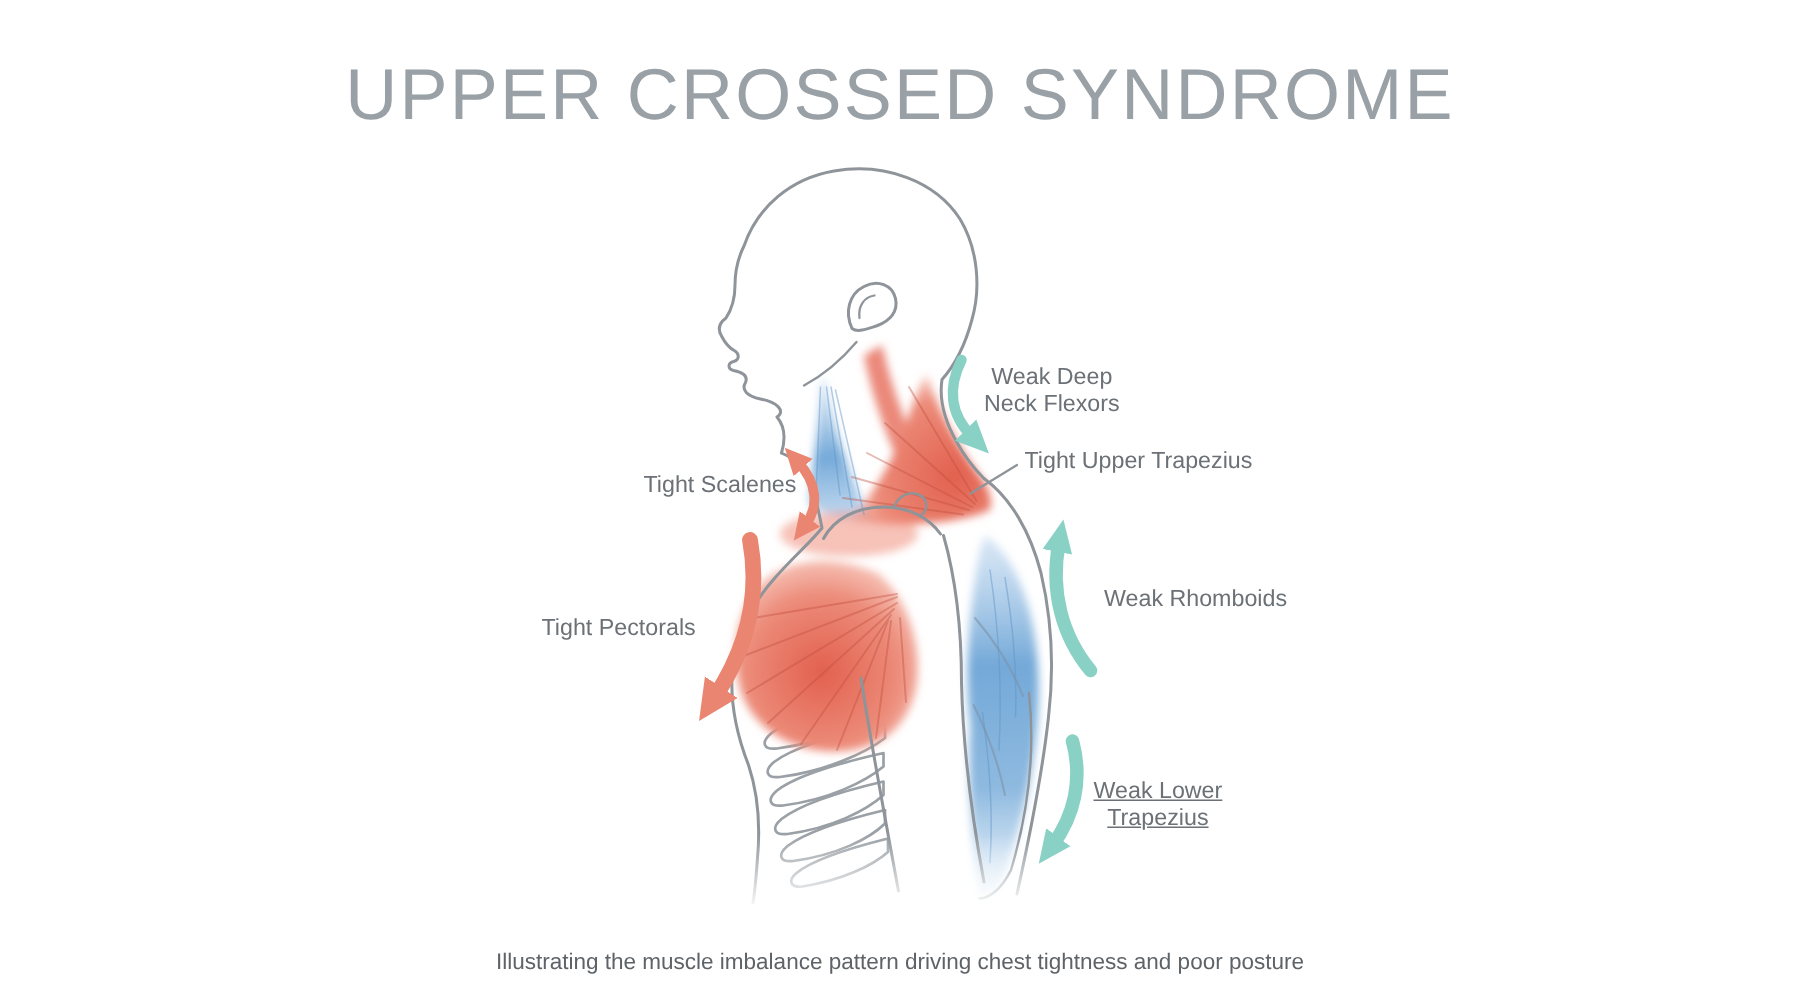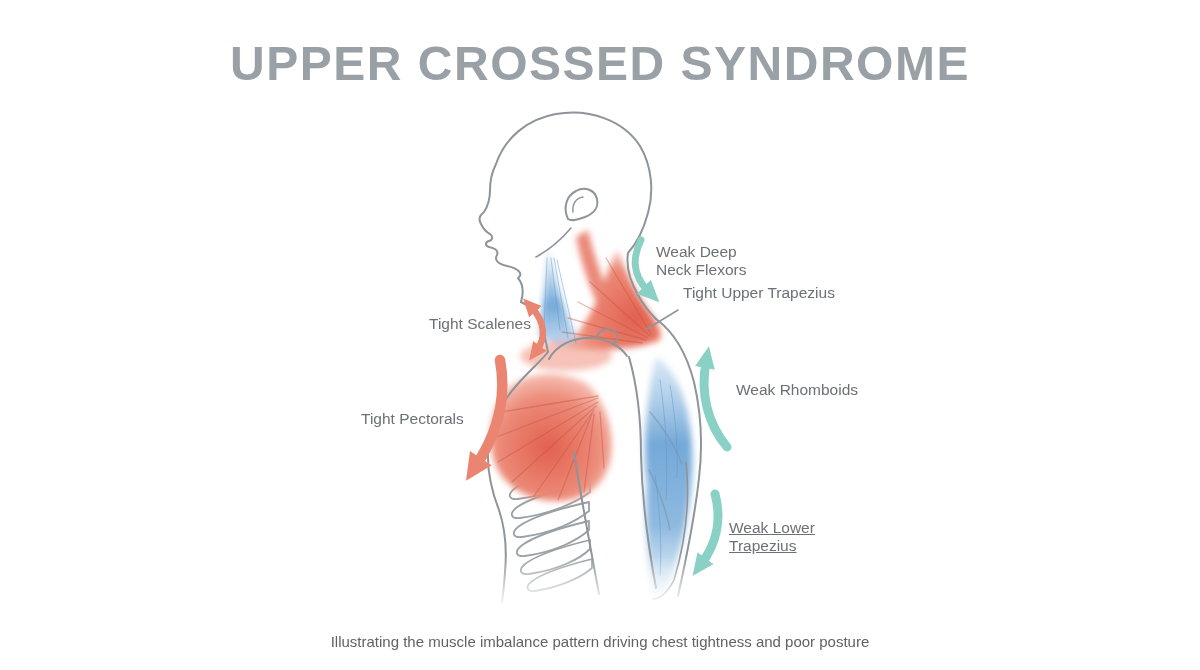--- a/index.html
+++ b/index.html
@@ -4,35 +4,36 @@
 <style>
   html,body{margin:0;padding:0;}
   body{
     width:1200px;height:670px;overflow:hidden;
     background:radial-gradient(115% 115% at 50% 46%, #ffffff 72%, #f2f2f1 100%);
     font-family:"Liberation Sans", sans-serif;
   }
   .stage{position:relative;width:1200px;height:670px;}
   .title{
     position:absolute;top:36px;left:0;width:100%;text-align:center;
-    font-size:48px;font-weight:700;letter-spacing:1.5px;color:#99A1A7;
+    font-size:48px;font-weight:400;letter-spacing:1.5px;color:#99A1A7;
   }
   .caption{
     position:absolute;top:618px;left:0;width:100%;text-align:center;
     font-size:15px;color:#5E6368;margin-top:15px;
   }
   .label{
     position:absolute;font-size:15.5px;line-height:17.5px;color:#6B7176;
     white-space:pre-line;
+    text-align:center;
   }
   .lbl-neck-flexors{left:656px;top:243px;}
-  .lbl-upper-trap{left:683px;top:284px;}
+  .lbl-upper-trap{left:683px;top:299px;}
   .lbl-scalenes{left:429px;top:315px;}
   .lbl-pectorals{left:361px;top:410px;}
-  .lbl-rhomboids{left:736px;top:381px;}
+  .lbl-rhomboids{left:736px;top:391px;}
   .lbl-lower-trap{left:729px;top:519px;text-decoration:underline;}
   svg{position:absolute;left:0;top:0;}
 </style>
 </head>
 <body>
 
 <div class="stage">
 
   <svg width="1200" height="670" viewBox="0 0 1200 670">
     <defs>

